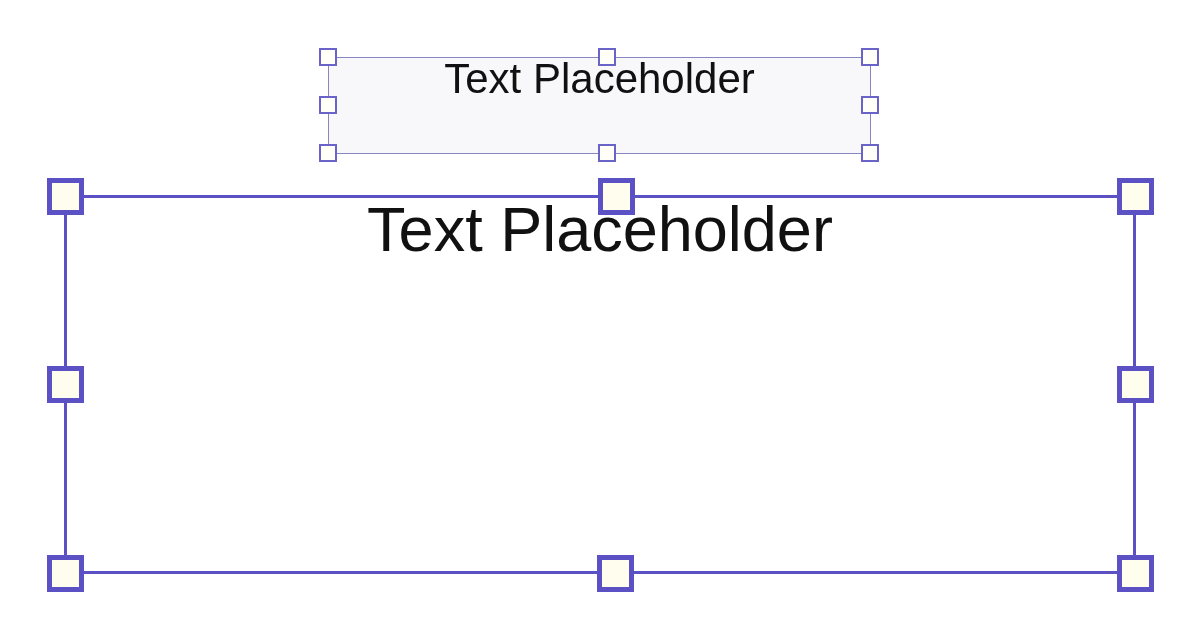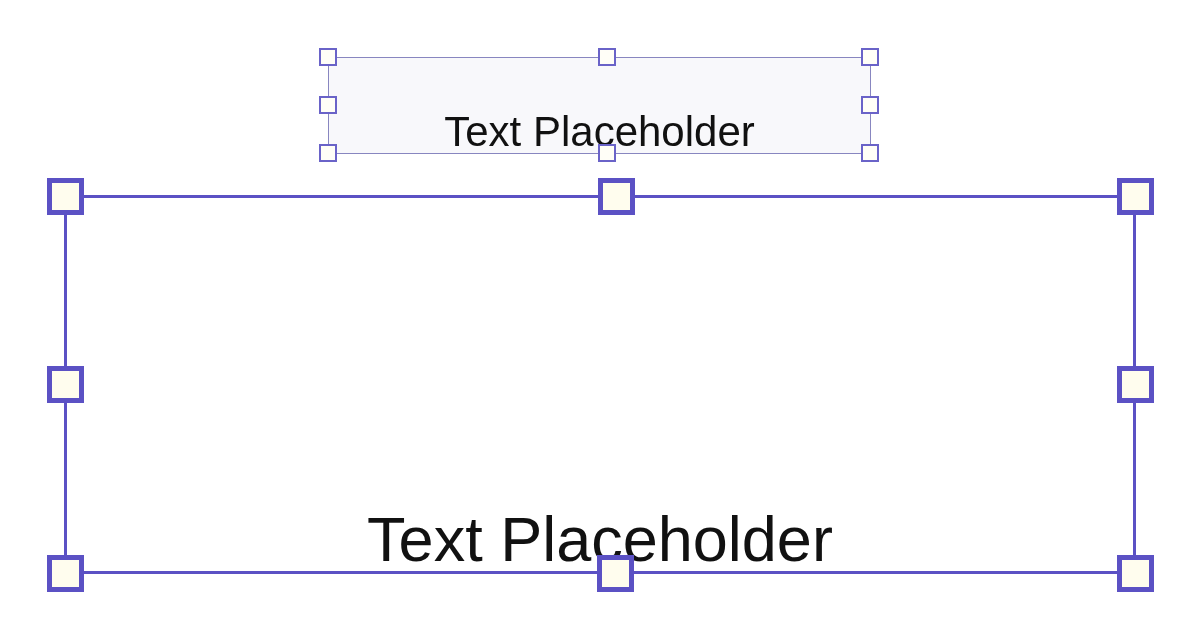--- a/index.html
+++ b/index.html
@@ -14,21 +14,21 @@
     height: 628px;
     background: #ffffff;
     overflow: hidden;
   }
 
   
   .ph {
     position: absolute;
     box-sizing: border-box;
     display: flex;
-    align-items: flex-end;
+    align-items: flex-start;
     justify-content: center;
     color: #111111;
     white-space: nowrap;
   }
   .ph-small {
     left: 328px;
     top: 57px;
     width: 543px;
     height: 97px;
     background: #f8f8fb;

